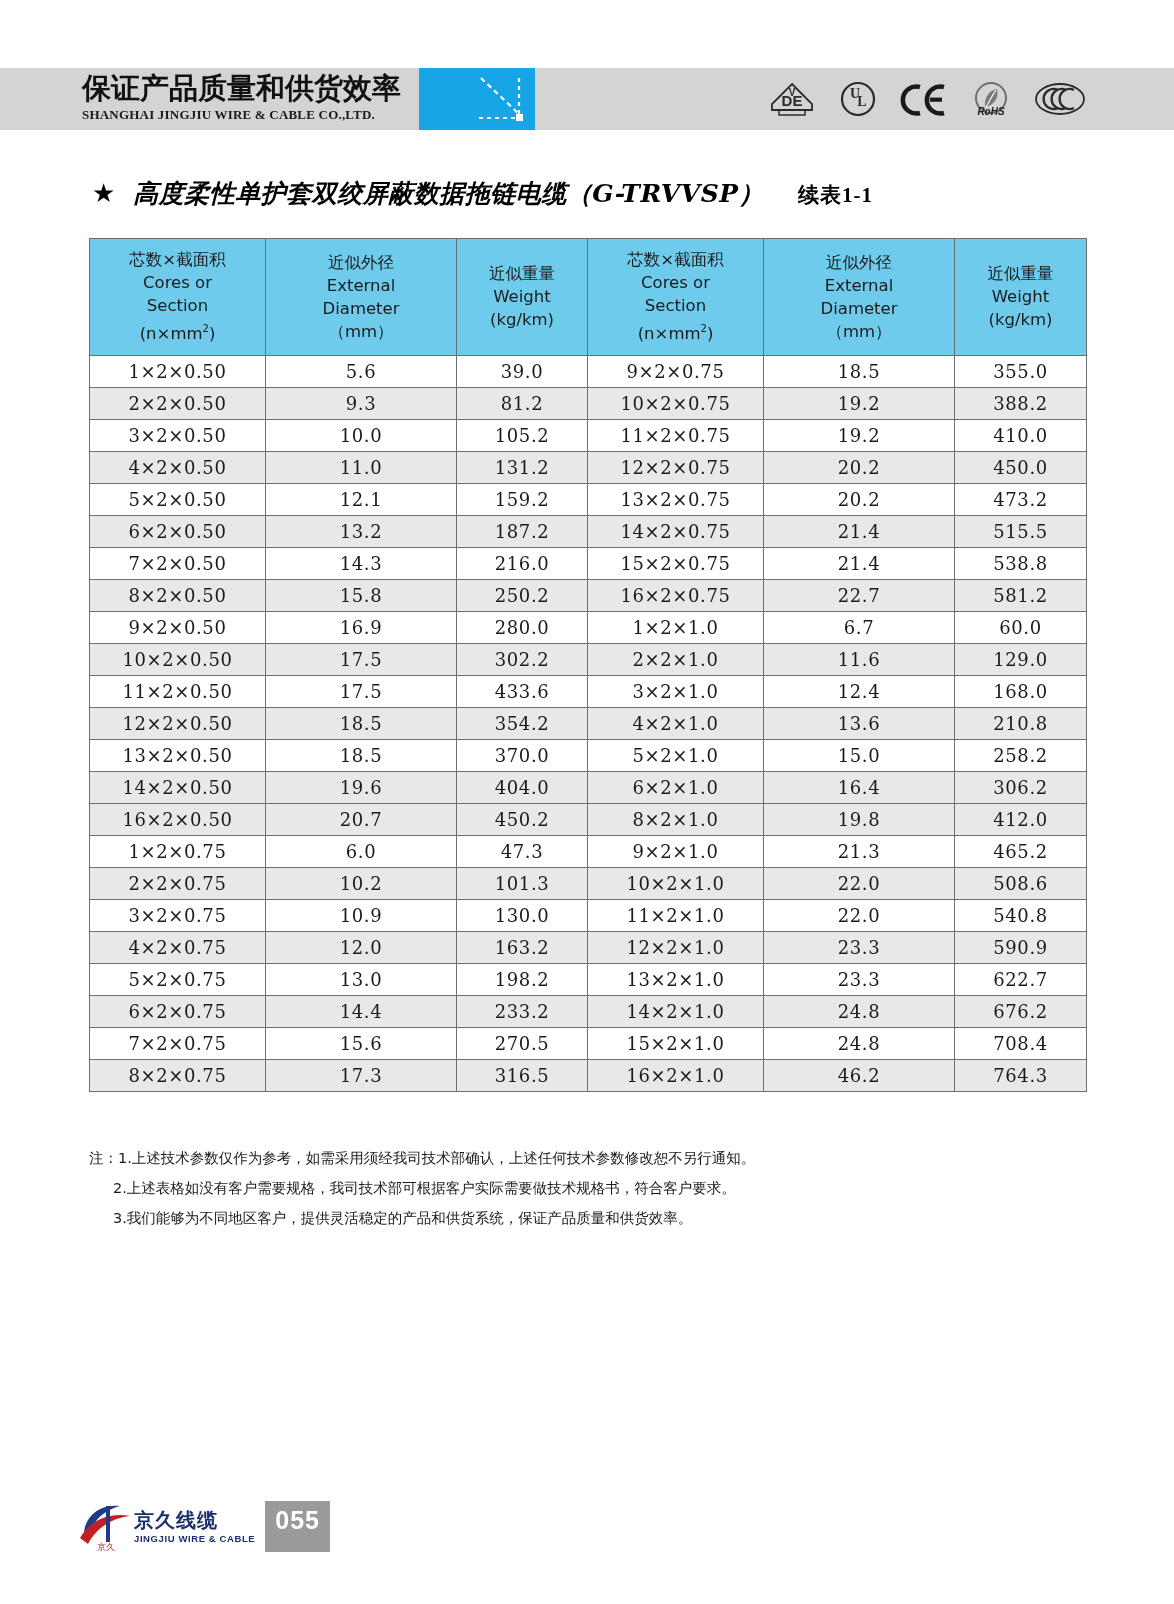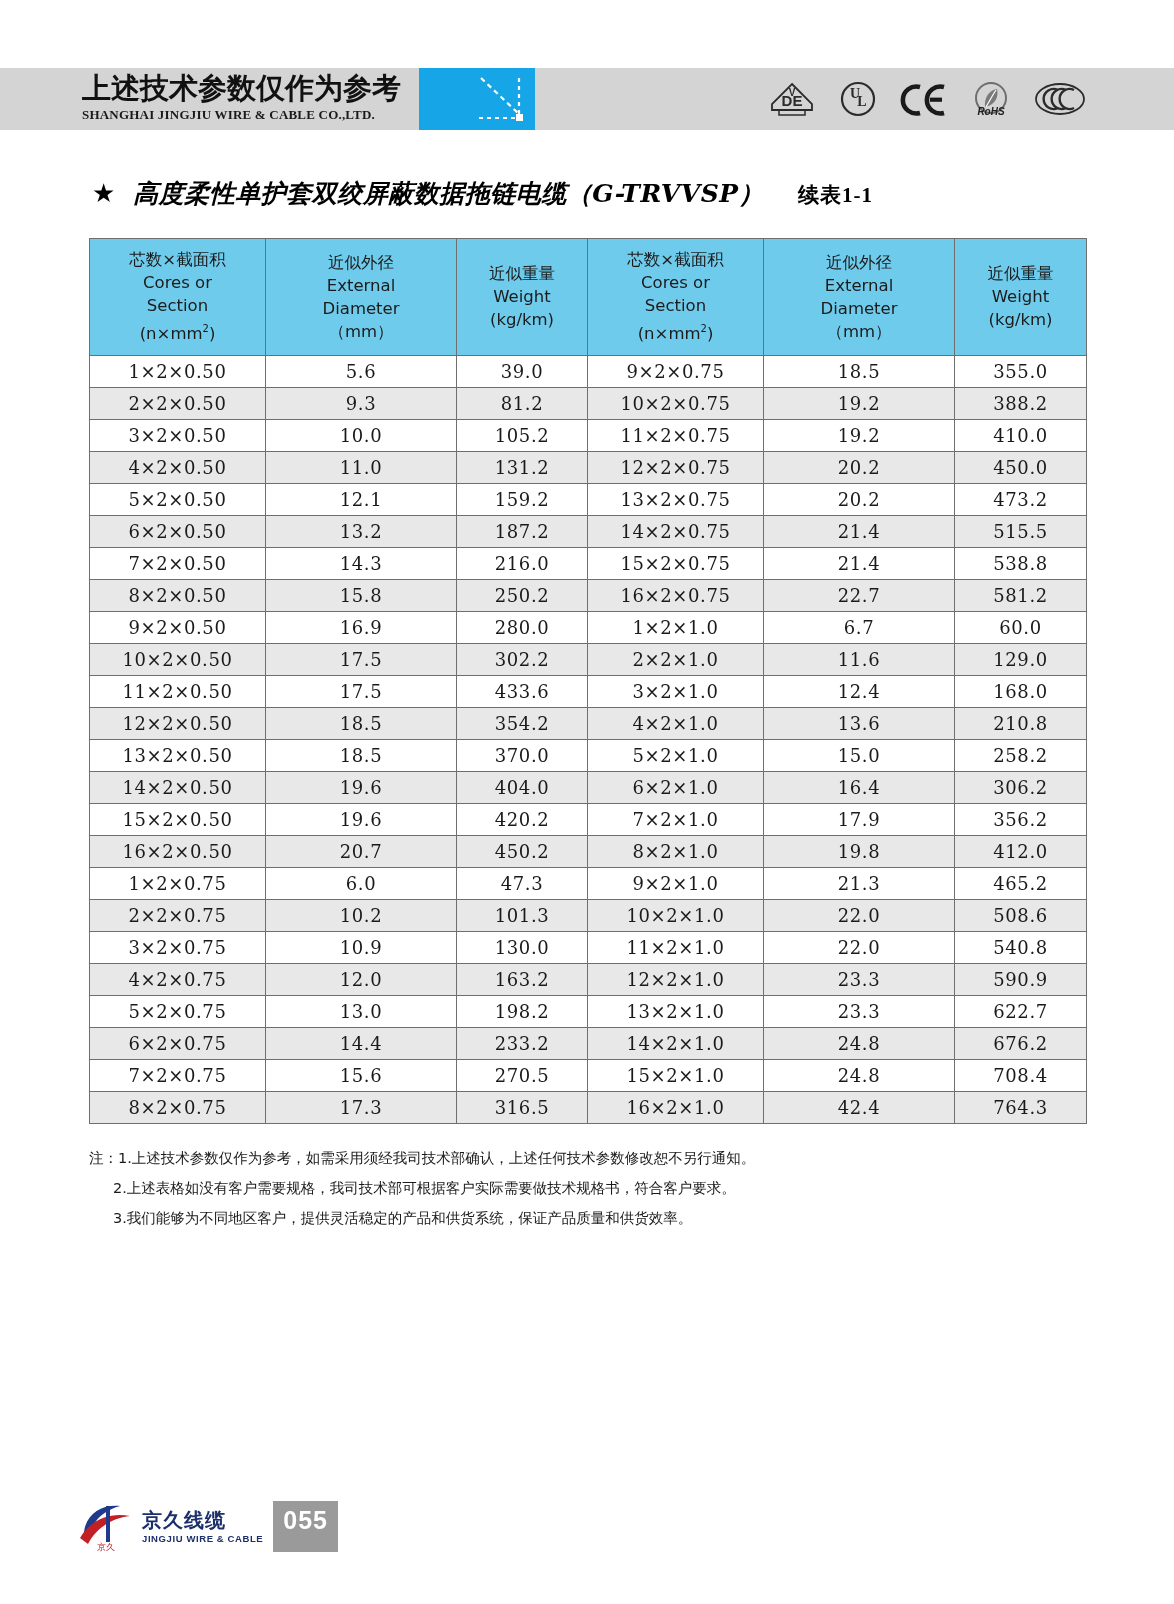--- a/index.html
+++ b/index.html
@@ -163,21 +163,21 @@
 
   
   .footer {
     position: absolute;
     left: 76px; top: 1494px;
     display: flex;
     align-items: center;
     height: 64px;
   }
   .f-logo { position: relative; width: 58px; height: 56px; }
-  .f-text { margin-left: 8px; }
+  .f-text { }
   .f-cn {
     font-family: "DejaVu Sans", sans-serif;
     font-size: 20px;
     font-weight: bold;
     color: #1a2f6b;
     line-height: 24px;
     letter-spacing: 1px;
     white-space: nowrap;
   }
   .f-en {
@@ -201,21 +201,21 @@
     line-height: 30px;
   }
 </style>
 </head>
 <body>
 
 <div class="header-bar">
   <div class="header-inner">
 
     <div class="company-block">
-      <div class="company-cn">上述技术参数仅作为参考</div>
+      <div class="company-cn">保证产品质量和供货效率</div>
       <div class="company-en">SHANGHAI JINGJIU WIRE &amp; CABLE CO.,LTD.</div>
     </div>
 
     <div class="blue-swatch">
       <svg width="116" height="62" viewBox="0 0 116 62">
         <line x1="62" y1="10" x2="100" y2="46" stroke="#ffffff" stroke-width="2.2" stroke-dasharray="5,4"></line>
         <line x1="100" y1="10" x2="100" y2="50" stroke="#ffffff" stroke-width="2.2" stroke-dasharray="4,4"></line>
         <line x1="60" y1="50" x2="102" y2="50" stroke="#ffffff" stroke-width="2.2" stroke-dasharray="4,4"></line>
         <rect x="97" y="46" width="7" height="7" fill="#ffffff"></rect>
       </svg>
@@ -420,28 +420,20 @@
           <td>258.2</td>
         </tr>
         <tr class="alt">
           <td>14×2×0.50</td>
           <td>19.6</td>
           <td>404.0</td>
           <td>6×2×1.0</td>
           <td>16.4</td>
           <td>306.2</td>
         </tr>
-        <tr>
-          <td>15×2×0.50</td>
-          <td>19.6</td>
-          <td>420.2</td>
-          <td>7×2×1.0</td>
-          <td>17.9</td>
-          <td>356.2</td>
-        </tr>
         <tr class="alt">
           <td>16×2×0.50</td>
           <td>20.7</td>
           <td>450.2</td>
           <td>8×2×1.0</td>
           <td>19.8</td>
           <td>412.0</td>
         </tr>
         <tr>
           <td>1×2×0.75</td>
@@ -497,21 +489,21 @@
           <td>270.5</td>
           <td>15×2×1.0</td>
           <td>24.8</td>
           <td>708.4</td>
         </tr>
         <tr class="alt">
           <td>8×2×0.75</td>
           <td>17.3</td>
           <td>316.5</td>
           <td>16×2×1.0</td>
-          <td>42.4</td>
+          <td>46.2</td>
           <td>764.3</td>
         </tr>
       </tbody>
   </table>
 </div>
 
 <div class="notes">
   <div class="note-first">注：1.上述技术参数仅作为参考，如需采用须经我司技术部确认，上述任何技术参数修改恕不另行通知。</div>
   <div class="note-rest">2.上述表格如没有客户需要规格，我司技术部可根据客户实际需要做技术规格书，符合客户要求。</div>
   <div class="note-rest">3.我们能够为不同地区客户，提供灵活稳定的产品和供货系统，保证产品质量和供货效率。</div>

